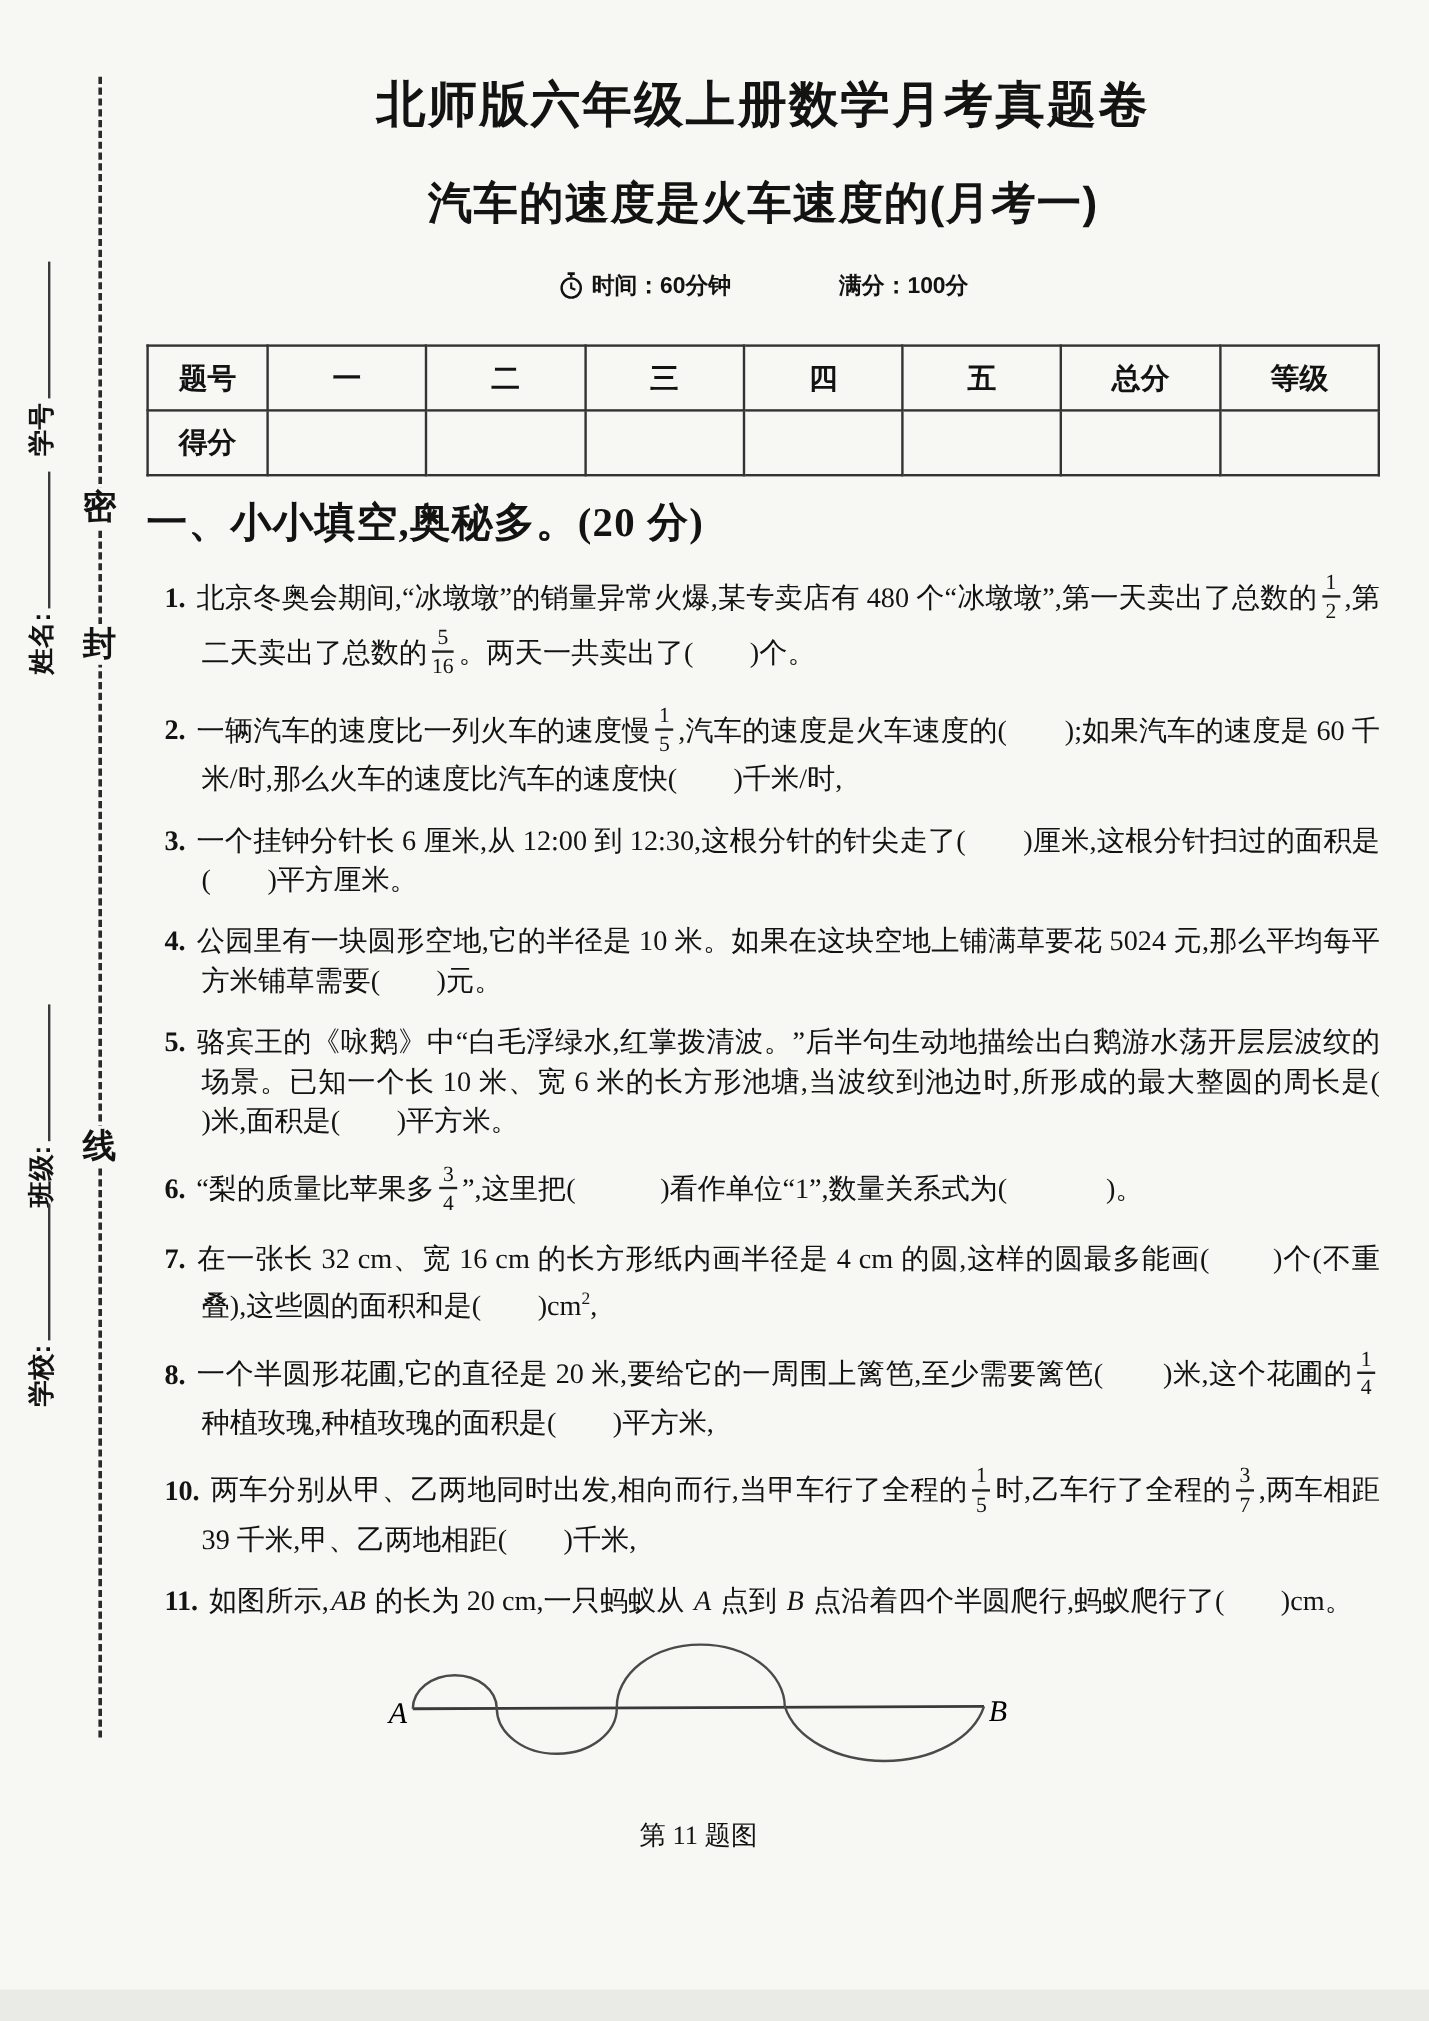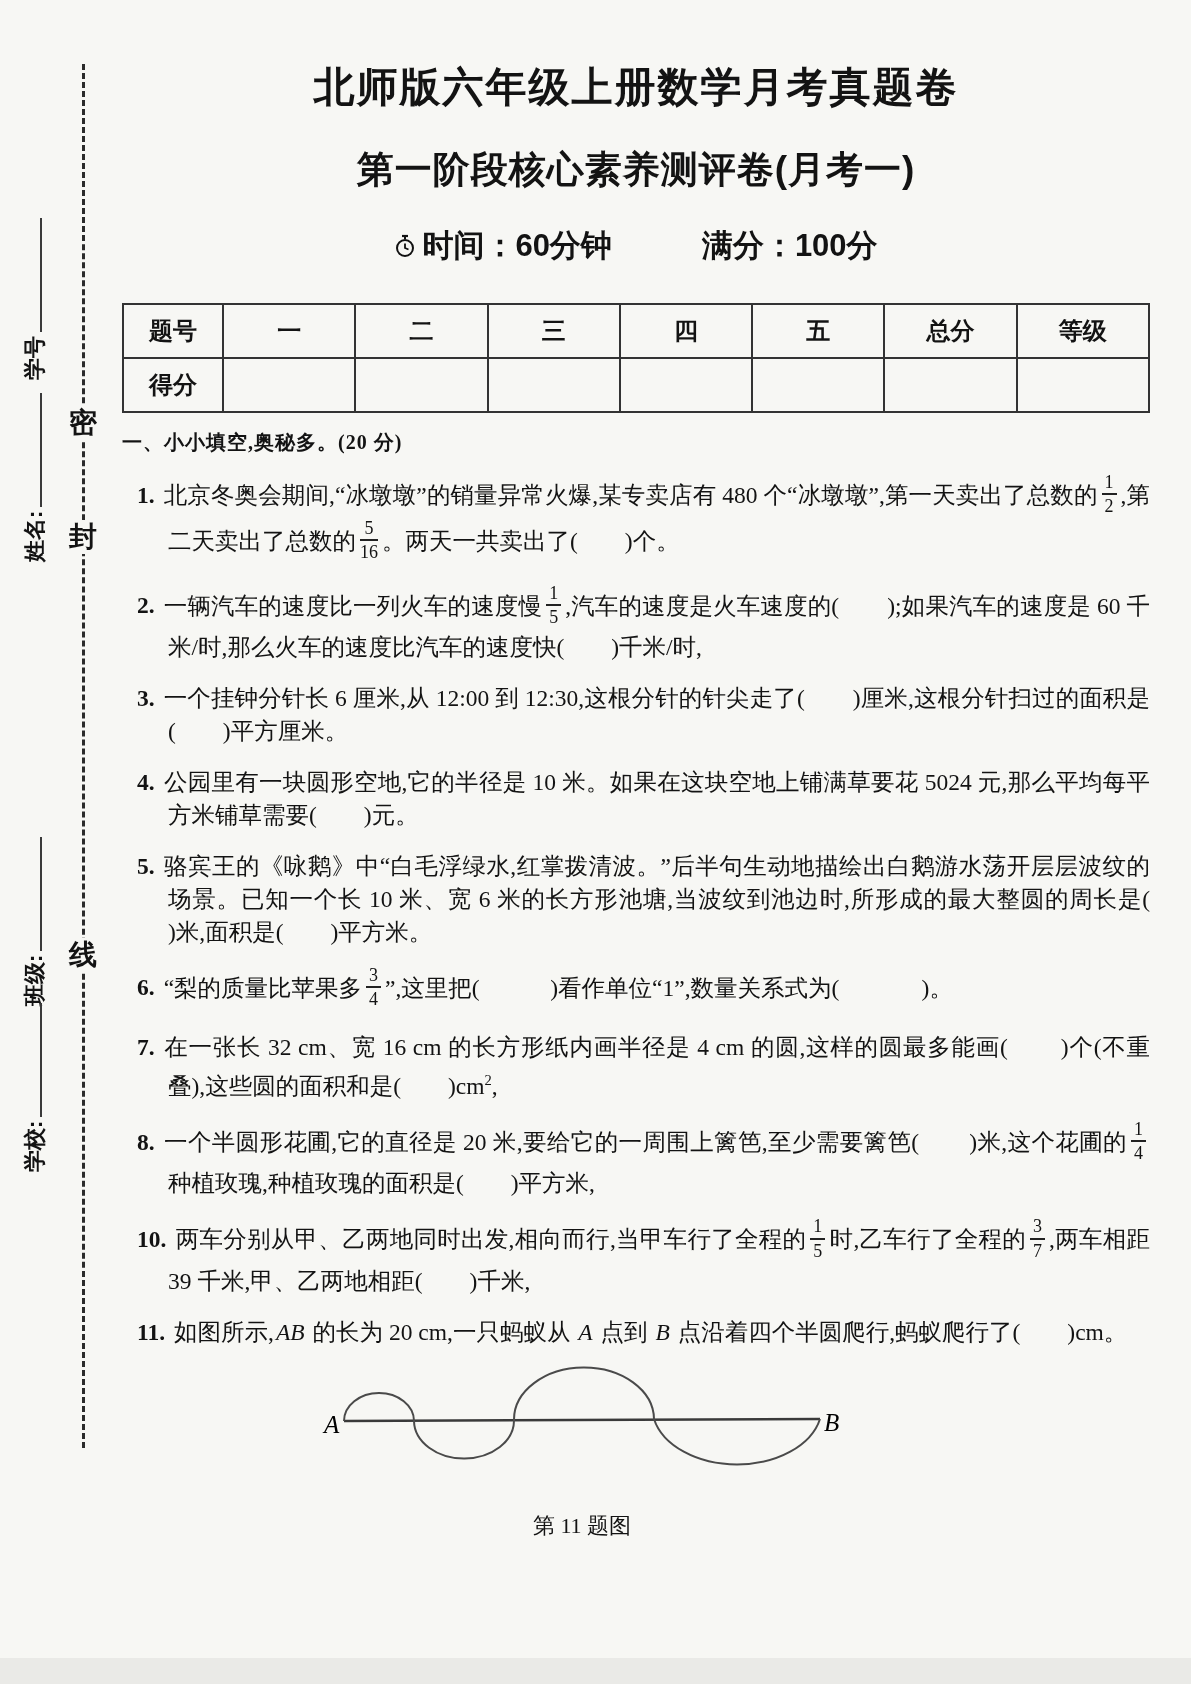--- a/index.html
+++ b/index.html
@@ -20,30 +20,30 @@
   .fld-line{display:inline-block; width:114px; height:20px; margin-left:4px;
     border-bottom:2px solid #3a3a3a;}
   
   .main{position:absolute; left:122px; top:44px; width:1028px;}
   .title{margin:16px 0 0; text-align:center; font-size:41px; letter-spacing:2px;
     font-family:"Liberation Sans", sans-serif; font-weight:900;}
   .subtitle{margin:30px 0 0; text-align:center; font-size:37px; letter-spacing:1px;
     font-family:"Liberation Sans", sans-serif; font-weight:900;}
   .meta{margin-top:30px; display:flex; justify-content:center; gap:90px;
     align-items:center; font-family:"Liberation Sans", sans-serif;
-    font-size:31px; font-weight:bold;}
+    font-size:19px; font-weight:bold;}
   .meta-item{display:flex; align-items:center; gap:6px;}
   
   .score-table{margin-top:36px; width:100%; border-collapse:collapse;
     table-layout:fixed; font-family:"Liberation Sans", sans-serif;}
   .score-table td{border:2.5px solid #333; height:50px; text-align:center;
     font-size:24px; font-weight:bold; overflow:hidden;}
   .score-table td:first-child{width:96px;}
   
-  .sec-title{margin-top:16px; font-size:20px; font-weight:bold; letter-spacing:1px;}
+  .sec-title{margin-top:16px; font-size:34px; font-weight:bold; letter-spacing:1px;}
   .q{font-size:23.5px; line-height:33px; padding-left:46px; margin-top:18px;
     white-space:pre-wrap; text-align:justify;}
   .qnum{font-weight:bold; margin-left:-31px; padding-right:9px;}
   .frac{display:inline-block; vertical-align:middle; text-align:center;
     font-size:18px; line-height:1.12; margin:1px 4px; transform:translateY(-3px);}
   .fnum{display:block; border-bottom:2px solid #222; padding:0 3px 1px;}
   .fden{display:block; padding-top:1px;}
   .mvar{font-style:italic; padding:0 2px;}
   sup{font-size:0.62em;}
   
@@ -73,21 +73,21 @@
   <div class="seal-field" style="top:978px">
     <span>班级:</span><span class="fld-line"></span>
   </div>
   <div class="seal-field" style="top:1144px">
     <span>学校:</span><span class="fld-line"></span>
   </div>
 
   <div class="main">
 
     <h1 class="title">北师版六年级上册数学月考真题卷</h1>
-    <h2 class="subtitle">第一阶段核心素养测评卷(月考一)</h2>
+    <h2 class="subtitle">汽车的速度是火车速度的(月考一)</h2>
 
     <div class="meta">
       <span class="meta-item">
         <svg width="22" height="24" viewBox="0 0 22 24">
           <line x1="8" y1="2" x2="14" y2="2" stroke="#111" stroke-width="2.2"></line>
           <line x1="11" y1="2" x2="11" y2="5" stroke="#111" stroke-width="2"></line>
           <circle cx="11" cy="14" r="8" fill="none" stroke="#111" stroke-width="2"></circle>
           <polyline points="11,9.5 11,14 14.5,15.5" fill="none" stroke="#111" stroke-width="1.8"></polyline>
         </svg>
         <span>时间：60分钟</span>

